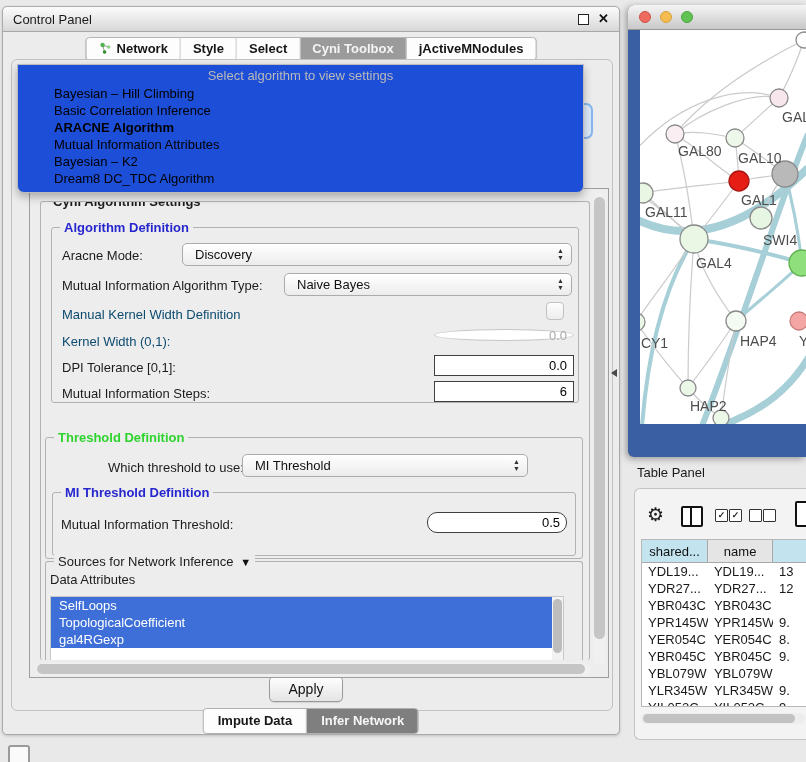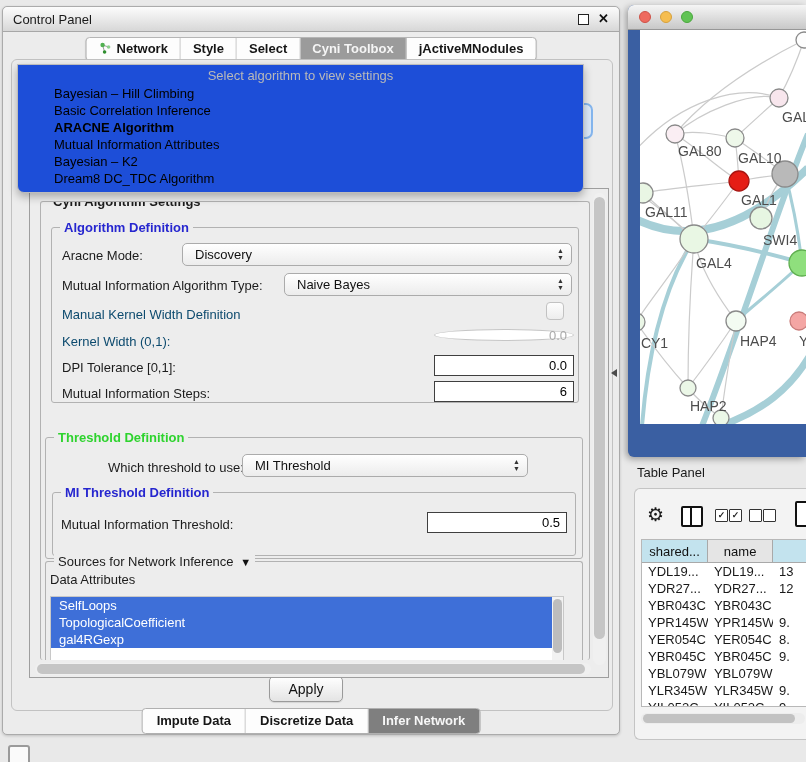--- a/index.html
+++ b/index.html
@@ -258,21 +258,21 @@
           <span class="val">MI Threshold</span>
           <span class="arrows">
               <span>▲</span>
               <span>▼</span>
             </span>
         </div>
 
         <div class="fs fs-mi">
           <span class="legend blue">MI Threshold Definition</span>
           <span class="lbl" style="left:8px;top:24px;">Mutual Information Threshold:</span>
-          <div class="tfield dark" style="left:374px;top:19px;width:140px;">
+          <div class="tfield dark" style="left:374px;top:19px;width:140px;border-radius:10px;">
             <span>0.5</span>
           </div>
         </div>
       </div>
 
       <div class="fs fs-src">
         <span class="legend" style="font-weight:normal;">
           <span>Sources for Network Inference</span>
           <span class="disclosure">&nbsp;▼</span>
         </span>
@@ -295,21 +295,20 @@
         <div class="abs hsb-thumb"></div>
       </div>
   </div>
 
   <div class="abs apply-btn">
     <span>Apply</span>
   </div>
 
   <div class="abs bottom-tabs">
     <div class="btab"><span>Impute Data</span></div>
-    <div class="btab"><span>Discretize Data</span></div>
     <div class="btab sel"><span>Infer Network</span></div>
   </div>
 </div>
 
 <div class="abs mini-box"></div>
 <div class="abs collapse-arrow"></div>
 
 <div class="abs net">
   <div class="abs net-tb">
     <span class="light red"></span>

